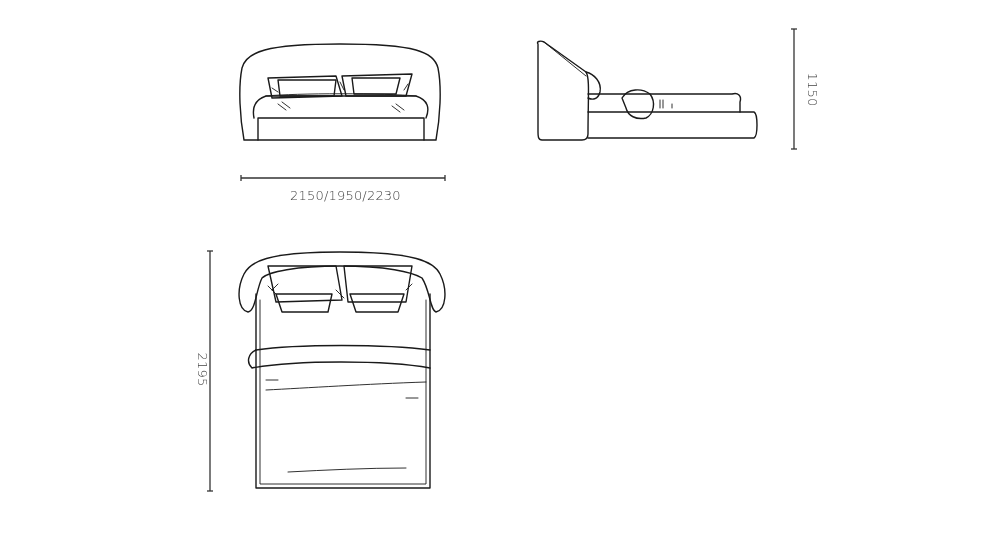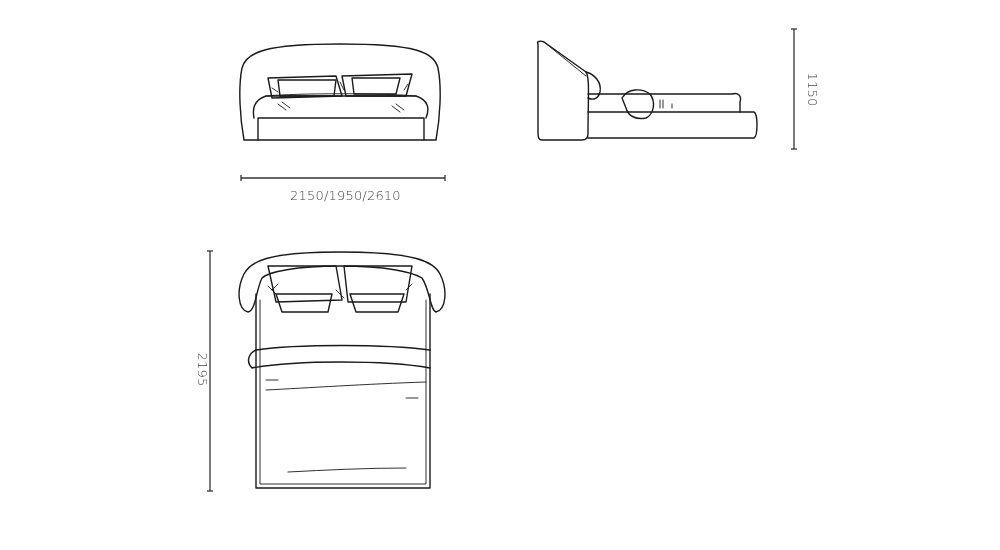--- a/index.html
+++ b/index.html
@@ -36,21 +36,21 @@
   </svg>
 </div>
 
 <div class="view" style="left:240px;top:174px;">
   <svg width="206" height="8" viewBox="0 0 206 8">
     <line class="dim" x1="1" y1="4" x2="205" y2="4"></line>
     <line class="tick" x1="1" y1="1" x2="1" y2="7"></line>
     <line class="tick" x1="205" y1="1" x2="205" y2="7"></line>
   </svg>
 </div>
-<div class="lbl" style="left:290px;top:188px;">2150/1950/2610</div>
+<div class="lbl" style="left:290px;top:188px;">2150/1950/2230</div>
 
 <div class="view" style="left:532px;top:38px;">
   <svg width="230" height="106" viewBox="0 0 230 106">
 
     <path class="ln" d="M6,6 C4,4 8,2 12,4 L54,34 C58,40 56,60 56,96 C56,100 54,102 50,102 L10,102 C6,102 6,98 6,94 Z"></path>
     <path class="ln-thin" d="M12,4 L54,38"></path>
 
     <path class="ln" d="M54,34 C62,36 70,44 68,54 C66,62 60,62 56,60"></path>
 
     <path class="ln" d="M56,74 L222,74 C226,76 226,98 222,100 L56,100"></path>

